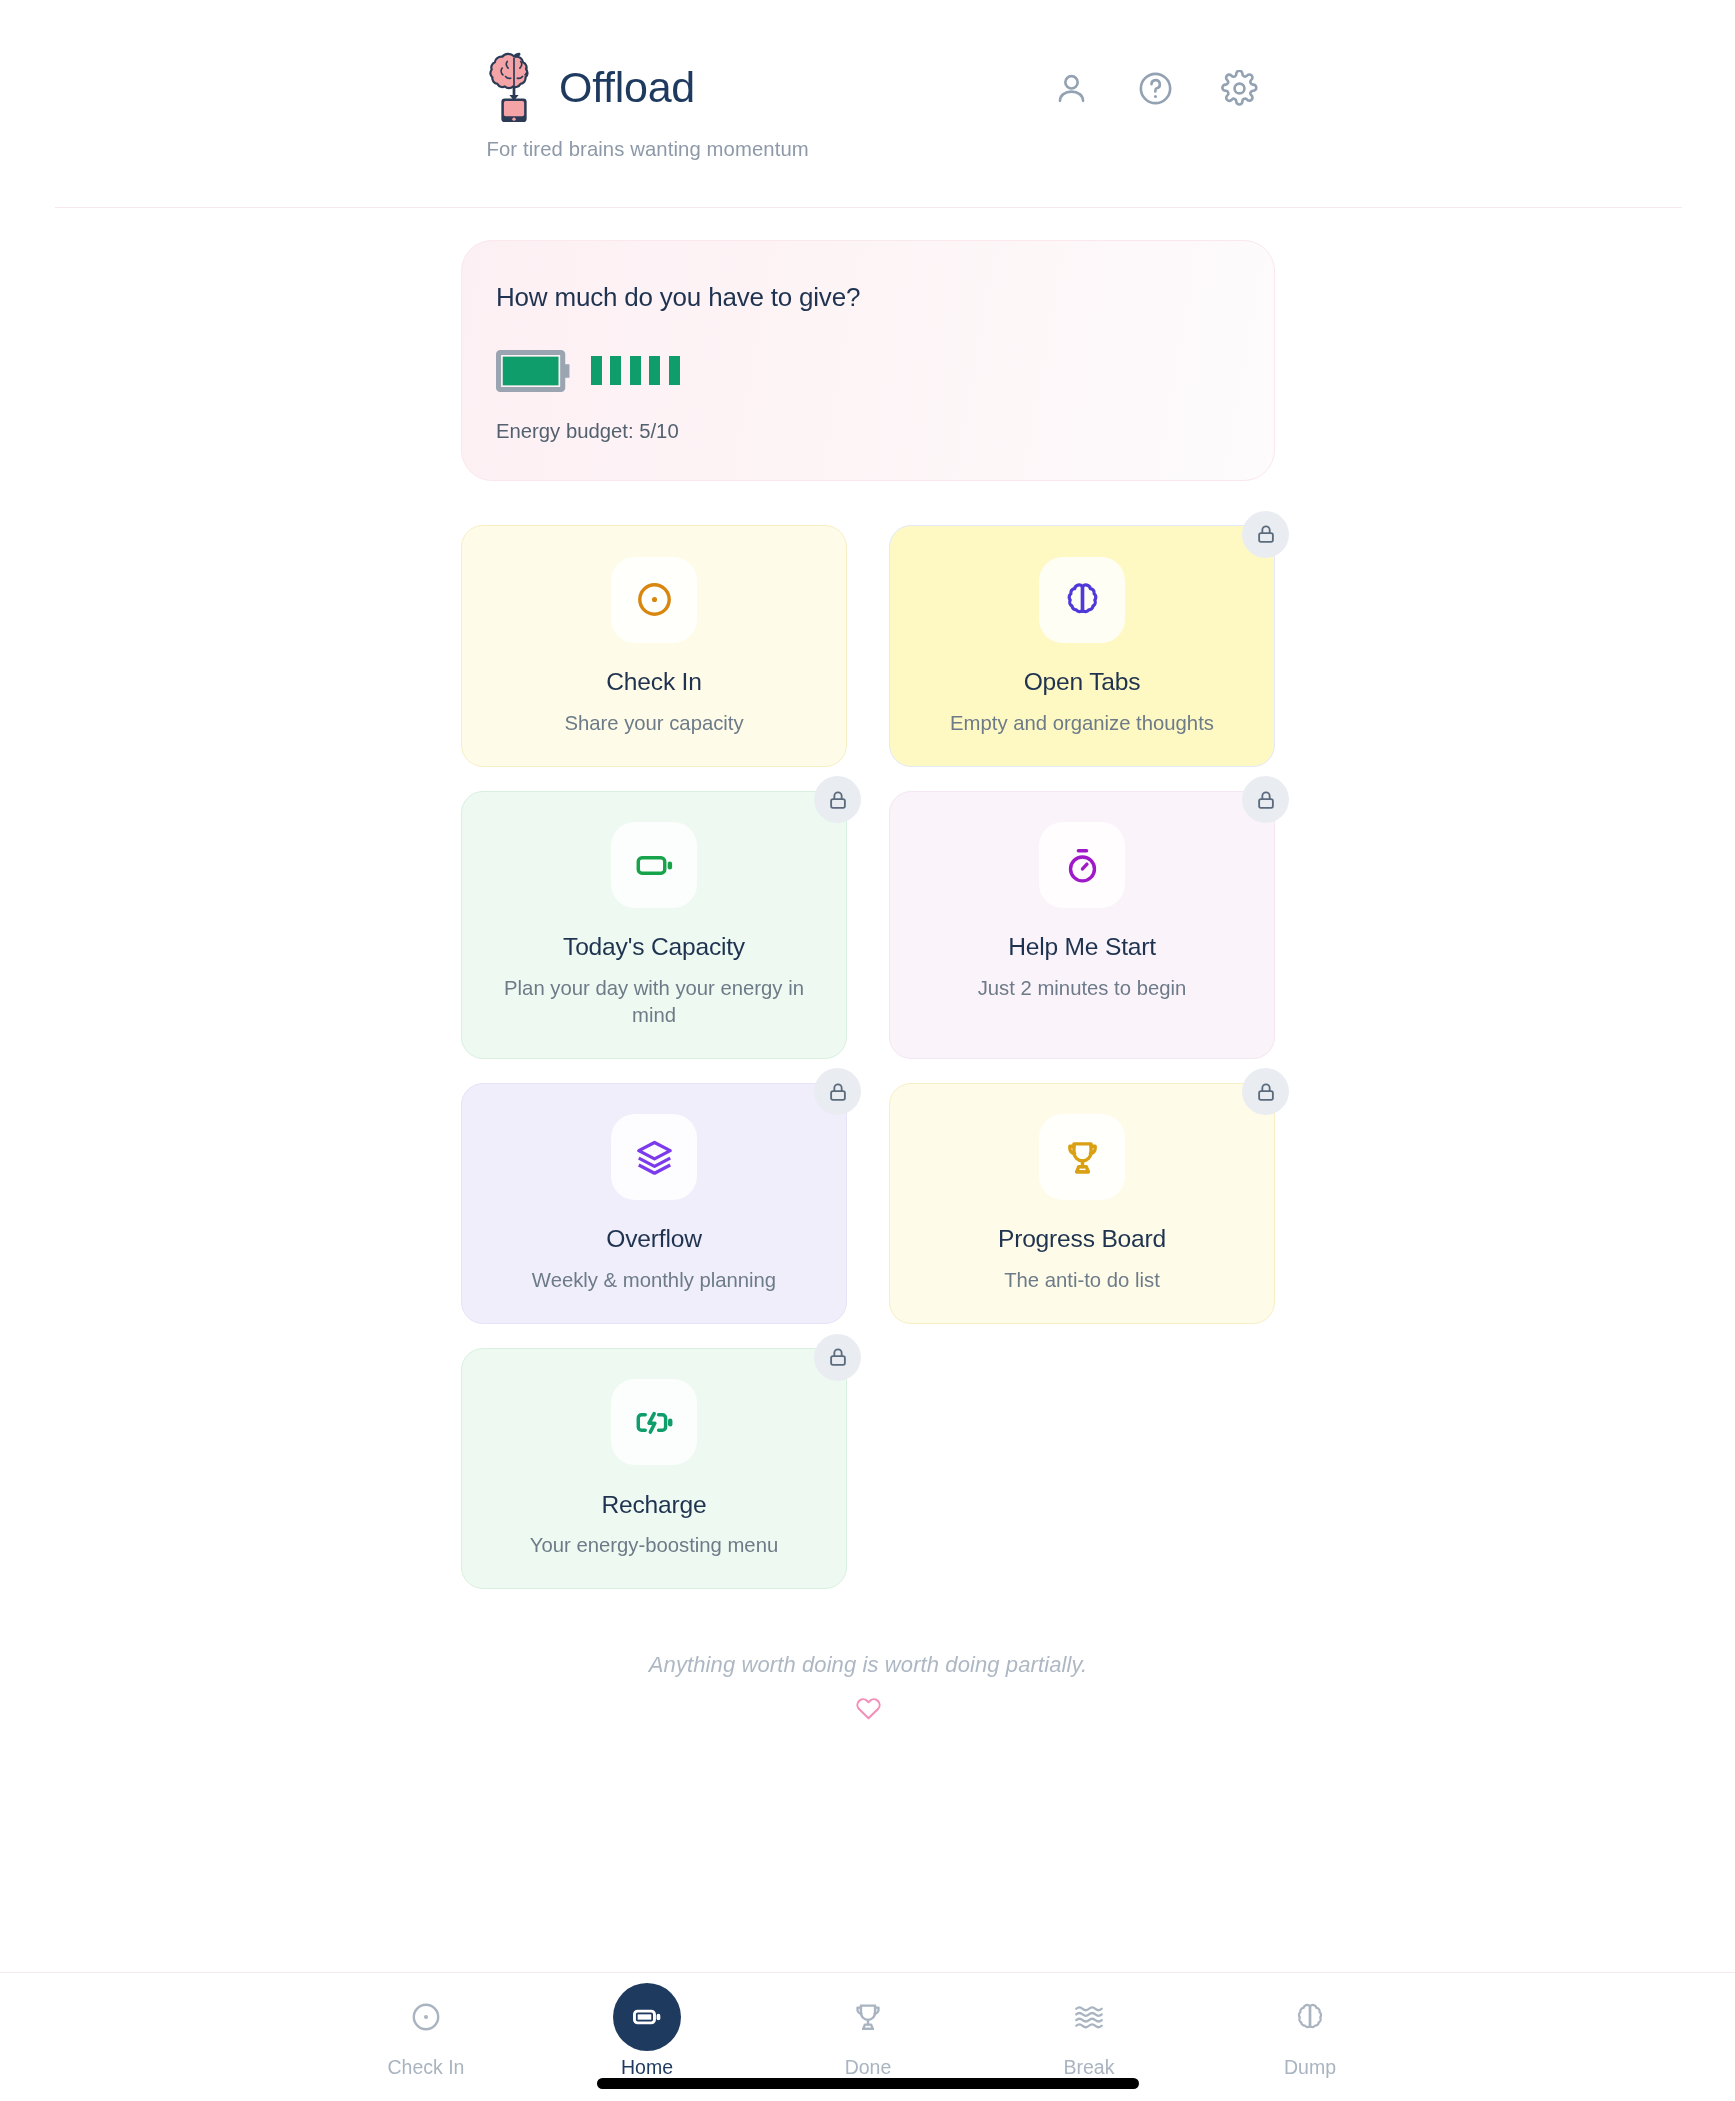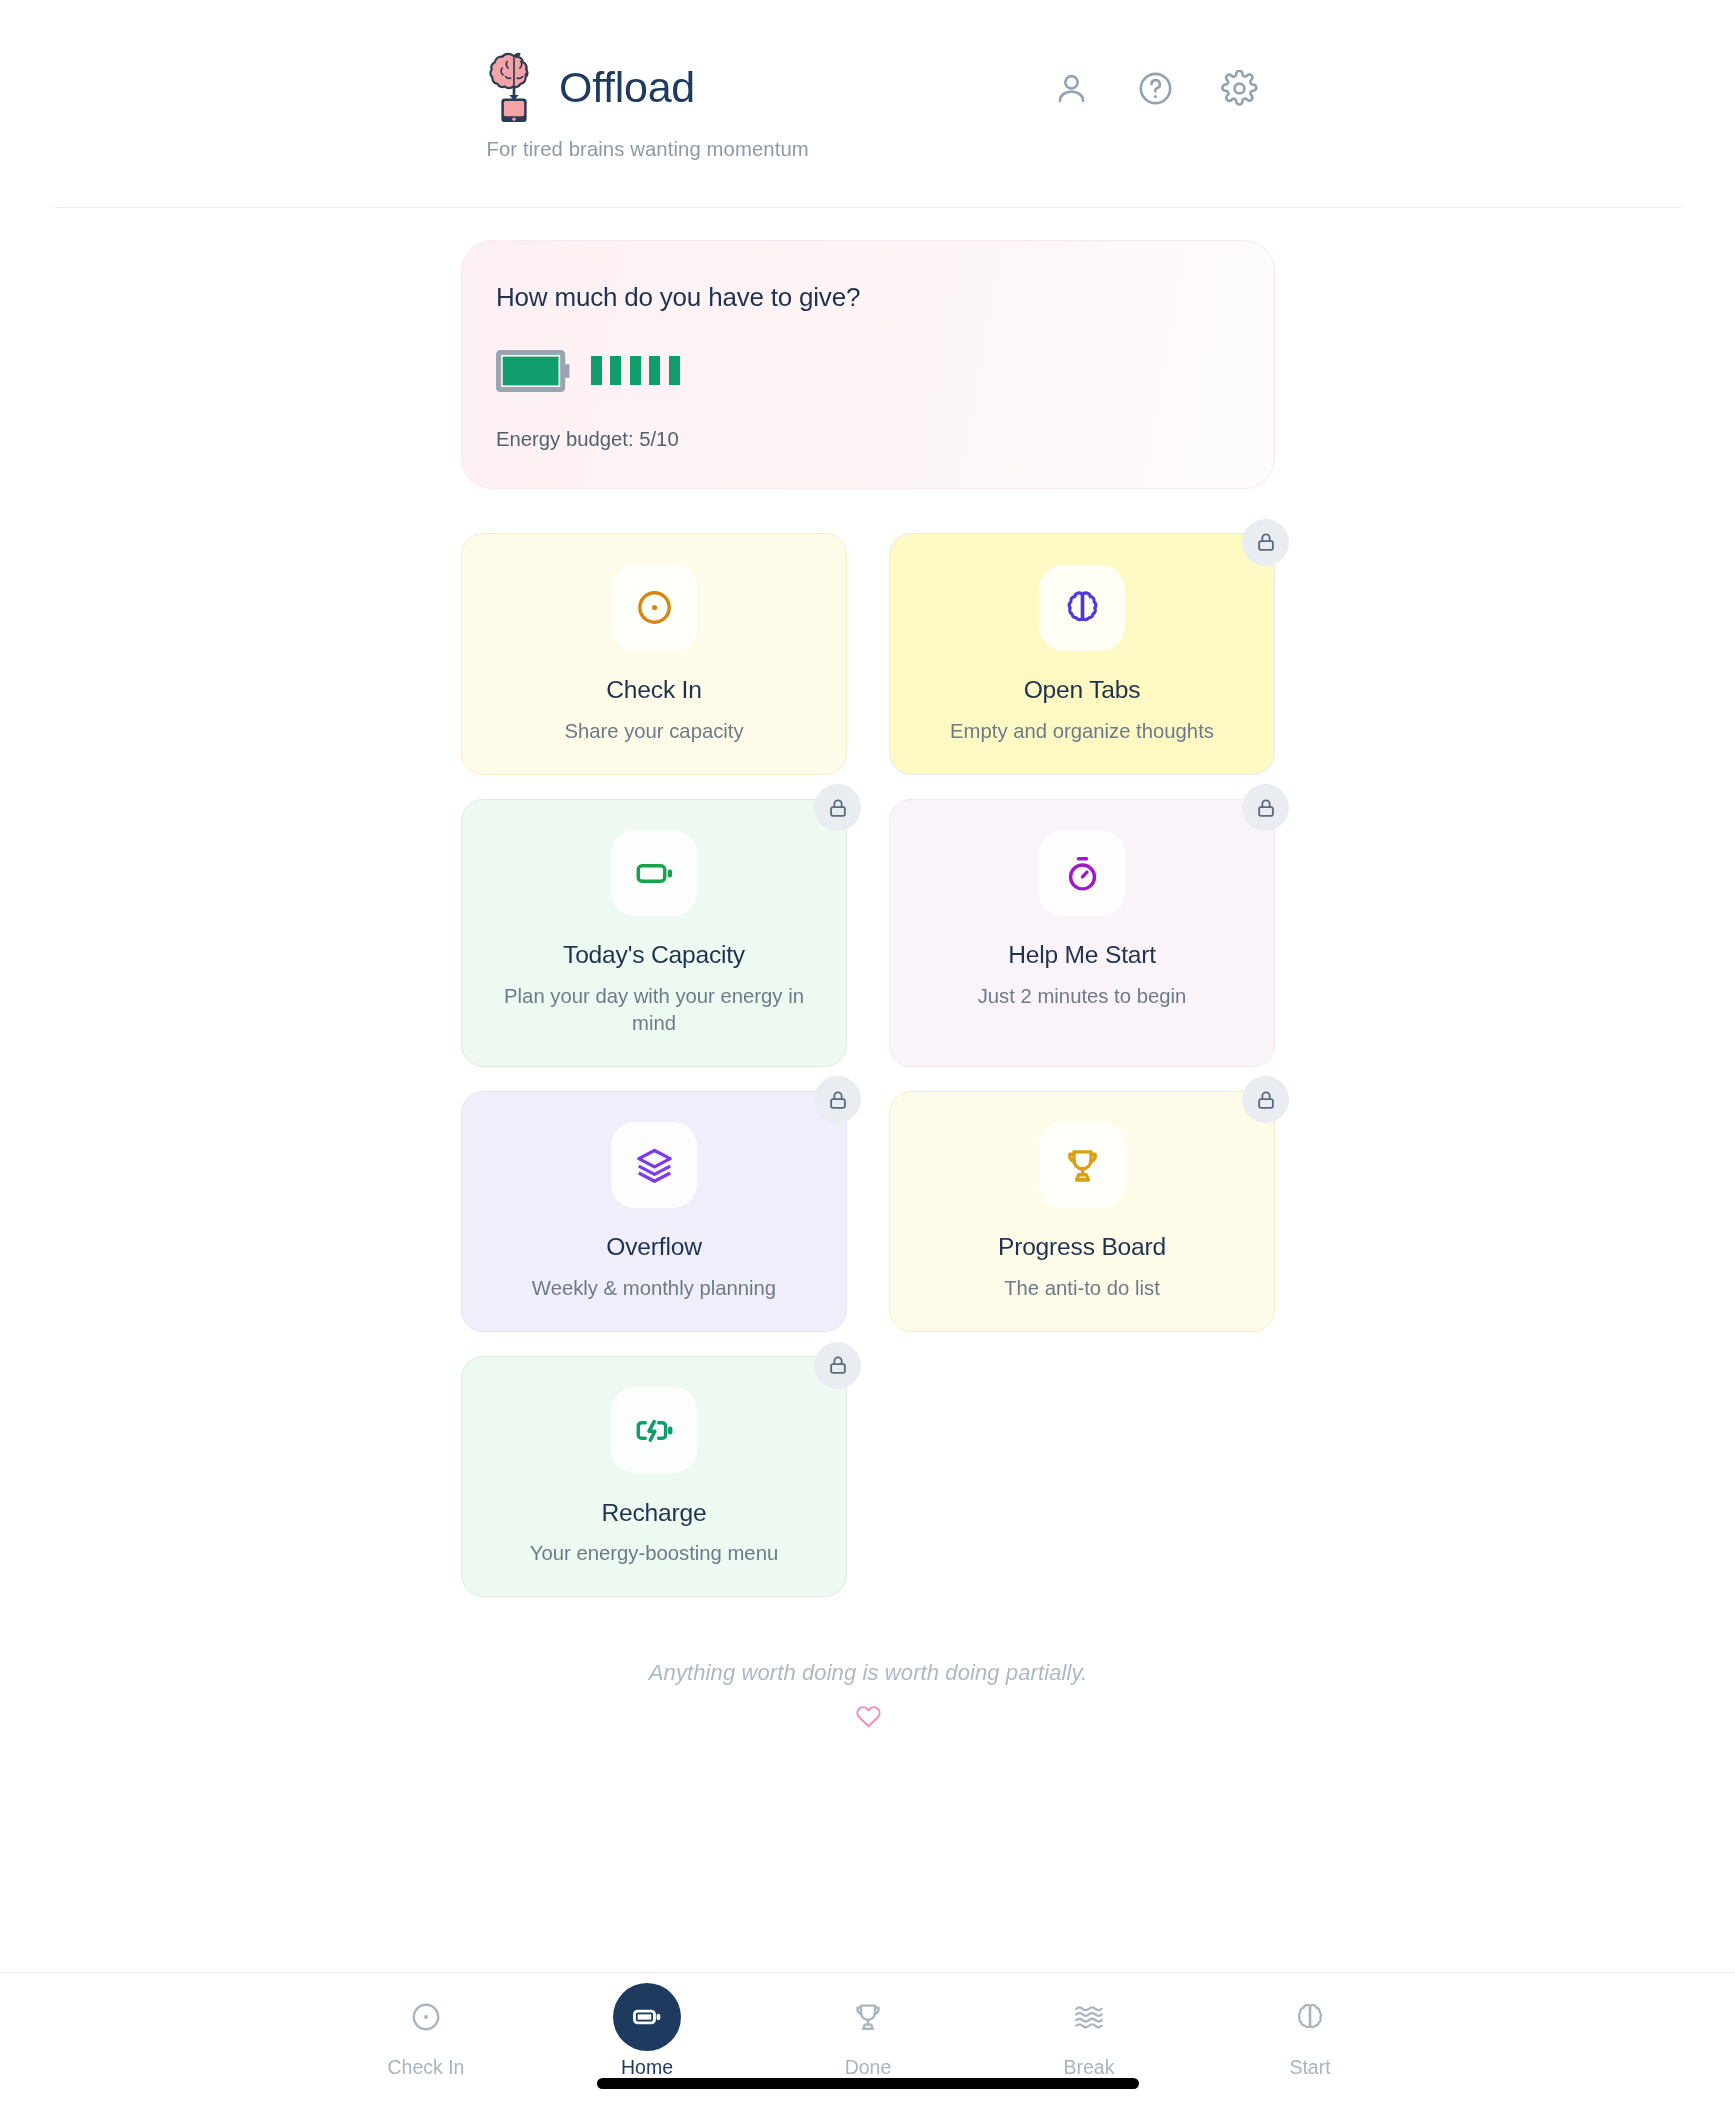--- a/index.html
+++ b/index.html
@@ -88,21 +88,21 @@
     display: flex;
     align-items: center;
     gap: 18.6px;
     margin-top: 34px;
     height: 47px;
   }
   .batt-big { width: 76px; height: 44px; display: block; }
   .pips { display: flex; align-items: center; gap: 8.5px; height: 29px; }
   .pip { width: 11px; height: 29px; background: #0f9d6b; }
   .energy-label {
-    margin-top: 34px;
+    margin-top: 26px;
     font-size: 20.3px;
     color: #53616f;
   }
 
   
   .grid {
     margin-top: 44px;
     display: grid;
     grid-template-columns: 386px 386px;
     gap: 24px 42px;
@@ -490,21 +490,21 @@
       </div>
 
       <div class="nav-item">
         <div class="nav-icon-box">
           <svg viewBox="0 0 24 24" fill="none" stroke="#a9b4c0" stroke-width="1.6" stroke-linecap="round" stroke-linejoin="round">
             <path d="M12 4.5a2.6 2.6 0 0 0-4.6 1.1 2.5 2.5 0 0 0-2.2 3 2.6 2.6 0 0 0-.4 3.7 2.6 2.6 0 0 0 1 3.5 2.5 2.5 0 0 0 2.6 2.3 2.5 2.5 0 0 0 3.6.4z"></path>
             <path d="M12 4.5a2.6 2.6 0 0 1 4.6 1.1 2.5 2.5 0 0 1 2.2 3 2.6 2.6 0 0 1 .4 3.7 2.6 2.6 0 0 1-1 3.5 2.5 2.5 0 0 1-2.6 2.3 2.5 2.5 0 0 1-3.6.4z"></path>
             <path d="M12 4.5v14.5"></path>
           </svg>
         </div>
-        <div class="nav-label">Start</div>
+        <div class="nav-label">Dump</div>
       </div>
 
     </div>
     <div class="home-indicator"></div>
   </div>
 
 </div>
 
 
 </body></html>

